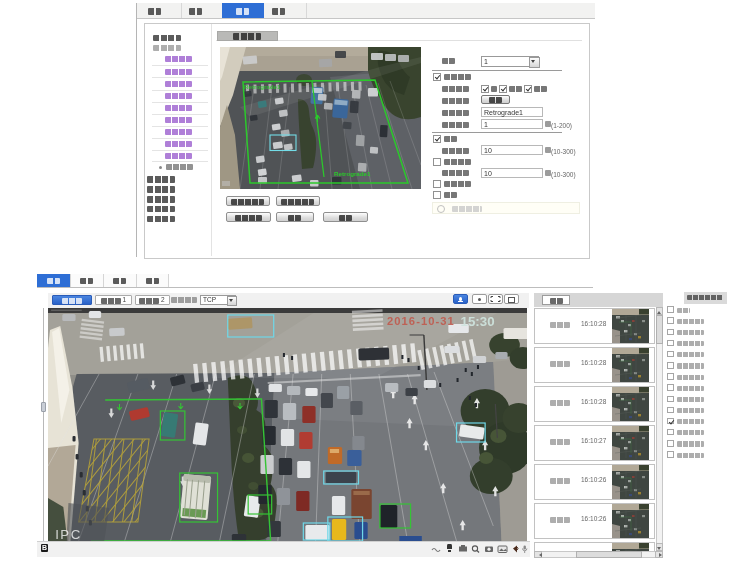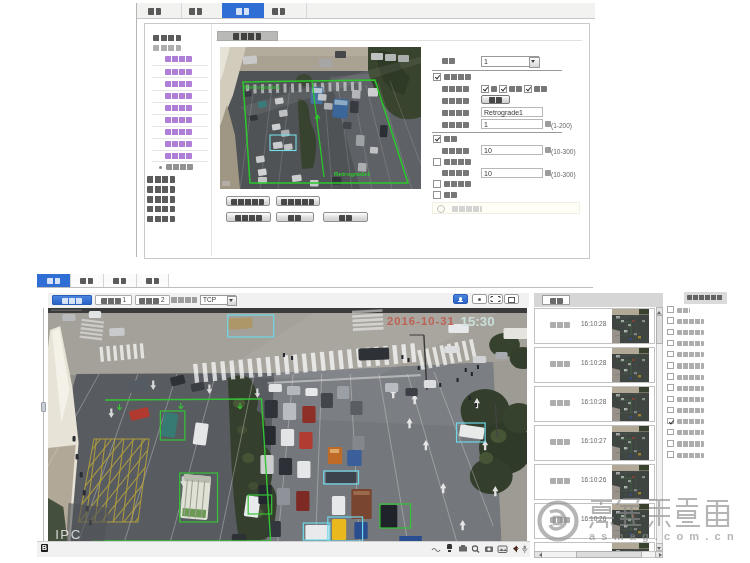--- a/index.html
+++ b/index.html
@@ -645,29 +645,12 @@
 <div class="cb sm k" style="left:667px;top:417.8px"></div>
 <div class="a" style="left:677px;top:418.3px;color:#999"><span class="t t5" style="width:27px"></span></div>
 <div class="cb sm" style="left:667px;top:428.95000000000005px"></div>
 <div class="a" style="left:677px;top:429.45000000000005px;color:#999"><span class="t t5" style="width:27px"></span></div>
 <div class="cb sm" style="left:667px;top:440.1px"></div>
 <div class="a" style="left:677px;top:440.6px;color:#999"><span class="t t5" style="width:27px"></span></div>
 <div class="cb sm" style="left:667px;top:451.25px"></div>
 <div class="a" style="left:677px;top:451.75px;color:#999"><span class="t t5" style="width:27px"></span></div>
 </div>
 
-<div id="wmark" class="a" style="left:528px;top:494px;opacity:.64">
-<svg width="222" height="54" viewBox="0 0 222 54">
-<g stroke="#8d8d8d" fill="none">
-<circle cx="30" cy="27" r="18.5" stroke-width="4.2"></circle>
-<path d="M22 18q10-4 14 4t-4 12q-7 3-10-3" stroke-width="3.4"></path>
-<rect x="26" y="23" width="7" height="7" stroke-width="2.6"></rect>
-</g>
-<g stroke="#8d8d8d" stroke-width="2.2" fill="none">
-<path d="M63 7h21M73 7v4M65 13h17v6h-17zM65 16h17M61 24h25M65 28l-3 6M83 28l3 6M68 28h11v6"></path>
-<path d="M92 6l-3 5M95 5h16l-2 4M92 12h20M97 12v19M92 19h20M92 25h20M103 12l3 19M92 31h21"></path>
-<path d="M121 6h21M131 6v26M121 14h21M121 22h21M125 27l-4 6M138 27l4 6"></path>
-<path d="M150 5h19M159 5v7M148 12h22M150 17h17v7h-17zM150 21h17M154 28h11M148 32h24"></path>
-<path d="M179 7h21M189 7v4M179 12h21v20h-21zM179 19h21M179 26h21M189 12v20"></path>
-</g>
-<text x="61" y="46" font-family="Liberation Sans,sans-serif" font-size="11" letter-spacing="6.2" fill="#8d8d8d" font-weight="bold">asmag.com.cn</text>
-</svg>
-</div>
 </div>
 </body></html>

